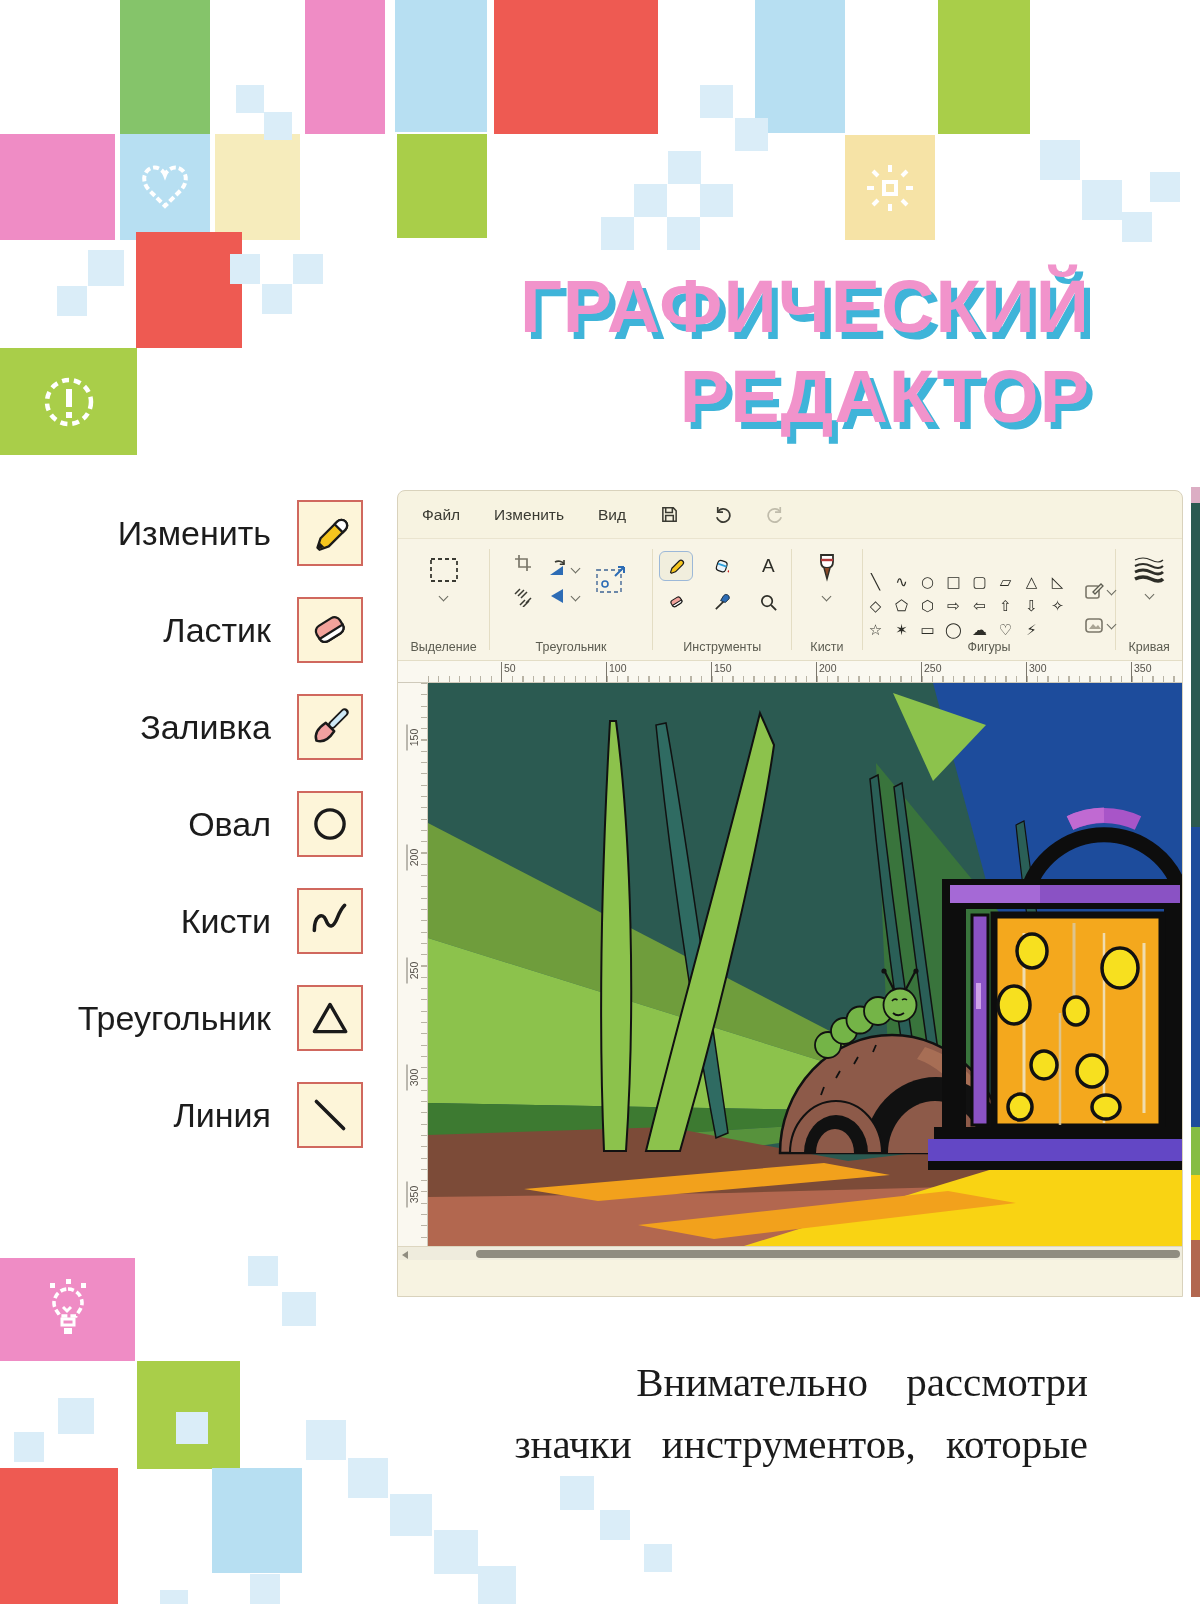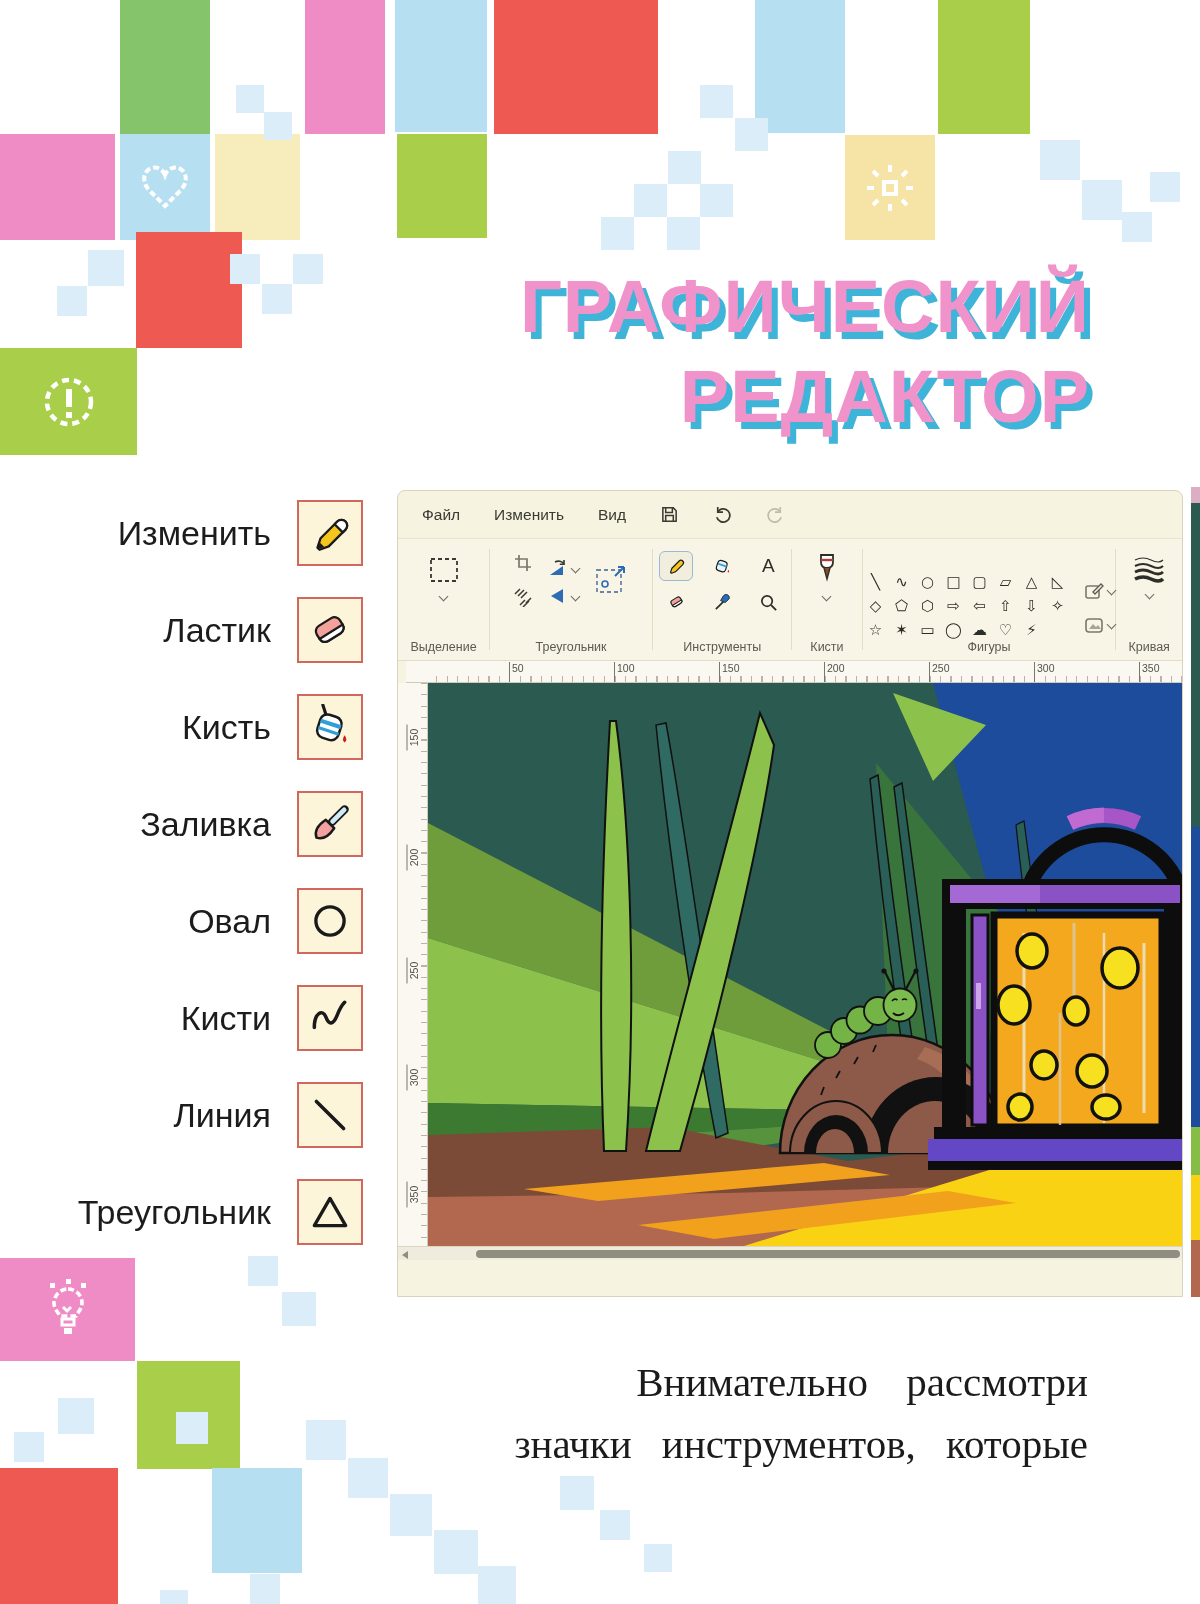--- a/index.html
+++ b/index.html
@@ -39,21 +39,21 @@
   .chev{width:7px;height:7px;border-right:1.6px solid #6b6b60;border-bottom:1.6px solid #6b6b60;
         transform:rotate(45deg);display:inline-block;}
   .toolbtn{width:34px;height:30px;display:flex;align-items:center;justify-content:center;border-radius:6px;}
   .toolbtn.sel{background:#f1eedd;border:1.5px solid #9cb8d8;}
   .shape-grid{display:flex;flex-wrap:wrap;width:208px;margin-top:12px;}
   .shape-grid span{width:26px;height:24px;display:flex;align-items:center;justify-content:center;
         font-size:15px;color:#2e2e28;font-family:"DejaVu Sans",sans-serif;}
   .srow{display:flex;align-items:center;gap:4px;}
 
   
-  .hruler{position:absolute;left:8px;top:170px;width:786px;height:22px;background:#faf8f0;border-bottom:1px solid #cfcabb;
+  .hruler{position:absolute;left:0;top:170px;width:786px;height:22px;background:#faf8f0;border-bottom:1px solid #cfcabb;
           background-image:repeating-linear-gradient(90deg,#b9b4a6 0 1px,transparent 1px 10.5px);
           background-size:100% 6px;background-position:30px 100%;background-repeat:no-repeat;}
   .hruler .num{position:absolute;top:1px;font-size:10.5px;color:#55514a;border-left:1px solid #7a766c;
                padding-left:2px;height:20px;line-height:12px;}
   .vruler{position:absolute;left:0;top:192px;width:30px;height:563px;background:#faf8f0;border-right:1px solid #cfcabb;
           background-image:repeating-linear-gradient(180deg,#b9b4a6 0 1px,transparent 1px 11.3px);
           background-size:6px 100%;background-position:100% 0;background-repeat:no-repeat;}
   .vruler .num{position:absolute;left:2px;font-size:10.5px;color:#55514a;transform:rotate(-90deg);
                transform-origin:center;width:26px;text-align:center;border-top:1px solid #7a766c;}
   .canvas{position:absolute;left:30px;top:192px;width:756px;height:563px;background:var(--art_teal);}
@@ -163,34 +163,20 @@
     <span class="tool-box">
       <svg width="46" height="46" viewBox="0 0 44 44">
         <g transform="rotate(-32 22 22)">
           <rect x="9" y="13" width="26" height="17" rx="6" fill="#f2a29b" stroke="#1a1a1a" stroke-width="2.2"></rect>
           <path d="M9 24 h26 v0 a6 6 0 0 1 -6 6 h-14 a6 6 0 0 1 -6 -6 z" fill="#ffffff" stroke="#1a1a1a" stroke-width="2.2"></path>
         </g>
       </svg>
     </span>
   </div>
 
-  <div class="tool-row">
-    <span class="tool-label">Кисть</span>
-    <span class="tool-box">
-      <svg width="46" height="46" viewBox="0 0 44 44">
-        <g transform="rotate(18 22 22)">
-          <rect x="11" y="11" width="21" height="23" rx="7" fill="#ffffff" stroke="#1a1a1a" stroke-width="2.4"></rect>
-          <line x1="11.5" y1="19" x2="32" y2="19" stroke="#2f9fd8" stroke-width="4"></line>
-          <line x1="11.5" y1="26" x2="32" y2="26" stroke="#2f9fd8" stroke-width="3"></line>
-          <line x1="14" y1="11" x2="9" y2="4" stroke="#1a1a1a" stroke-width="3" stroke-linecap="round"></line>
-        </g>
-        <path d="M36 30 q3.4 4.6 0 6.8 q-3.4 -2.2 0 -6.8 Z" fill="#c81f1f"></path>
-      </svg>
-    </span>
-  </div>
 
   <div class="tool-row">
     <span class="tool-label">Заливка</span>
     <span class="tool-box">
       <svg width="46" height="46" viewBox="0 0 44 44">
         <path d="M24 20 L36 8" stroke="#1a1a1a" stroke-width="8" stroke-linecap="round"></path>
         <path d="M24.5 19.5 L35.5 8.5" stroke="#cfeaf8" stroke-width="4.6" stroke-linecap="round"></path>
         <path d="M9 35 q-3 -9 9 -17 l8 8 q-8 12 -17 9 z" fill="#f2a0a0" stroke="#1a1a1a" stroke-width="2.4" stroke-linejoin="round"></path>
       </svg>
     </span>
@@ -208,33 +194,33 @@
   <div class="tool-row">
     <span class="tool-label">Кисти</span>
     <span class="tool-box">
       <svg width="46" height="46" viewBox="0 0 44 44">
         <path d="M7 31 C7 17 15 13 18 21 C21 29 25 29 29 19 C31 14 33 10 36 7" fill="none" stroke="#1a1a1a" stroke-width="3.4" stroke-linecap="round"></path>
       </svg>
     </span>
   </div>
 
   <div class="tool-row">
+    <span class="tool-label">Треугольник</span>
+    <span class="tool-box">
+      <svg width="46" height="46" viewBox="0 0 44 44">
+        <path d="M22 9 L37 35 L7 35 Z" fill="none" stroke="#1a1a1a" stroke-width="3.2" stroke-linejoin="round"></path>
+      </svg>
+    </span>
+  </div>
+
+  <div class="tool-row">
     <span class="tool-label">Линия</span>
     <span class="tool-box">
       <svg width="46" height="46" viewBox="0 0 44 44">
         <path d="M9 9 L35 35" stroke="#1a1a1a" stroke-width="3.4" stroke-linecap="round"></path>
-      </svg>
-    </span>
-  </div>
-
-  <div class="tool-row">
-    <span class="tool-label">Треугольник</span>
-    <span class="tool-box">
-      <svg width="46" height="46" viewBox="0 0 44 44">
-        <path d="M22 9 L37 35 L7 35 Z" fill="none" stroke="#1a1a1a" stroke-width="3.2" stroke-linejoin="round"></path>
       </svg>
     </span>
   </div>
 </div>
 
 <div class="win">
 
   <div class="menubar">
     <span class="mi">Файл</span>
     <span class="mi">Изменить</span>

